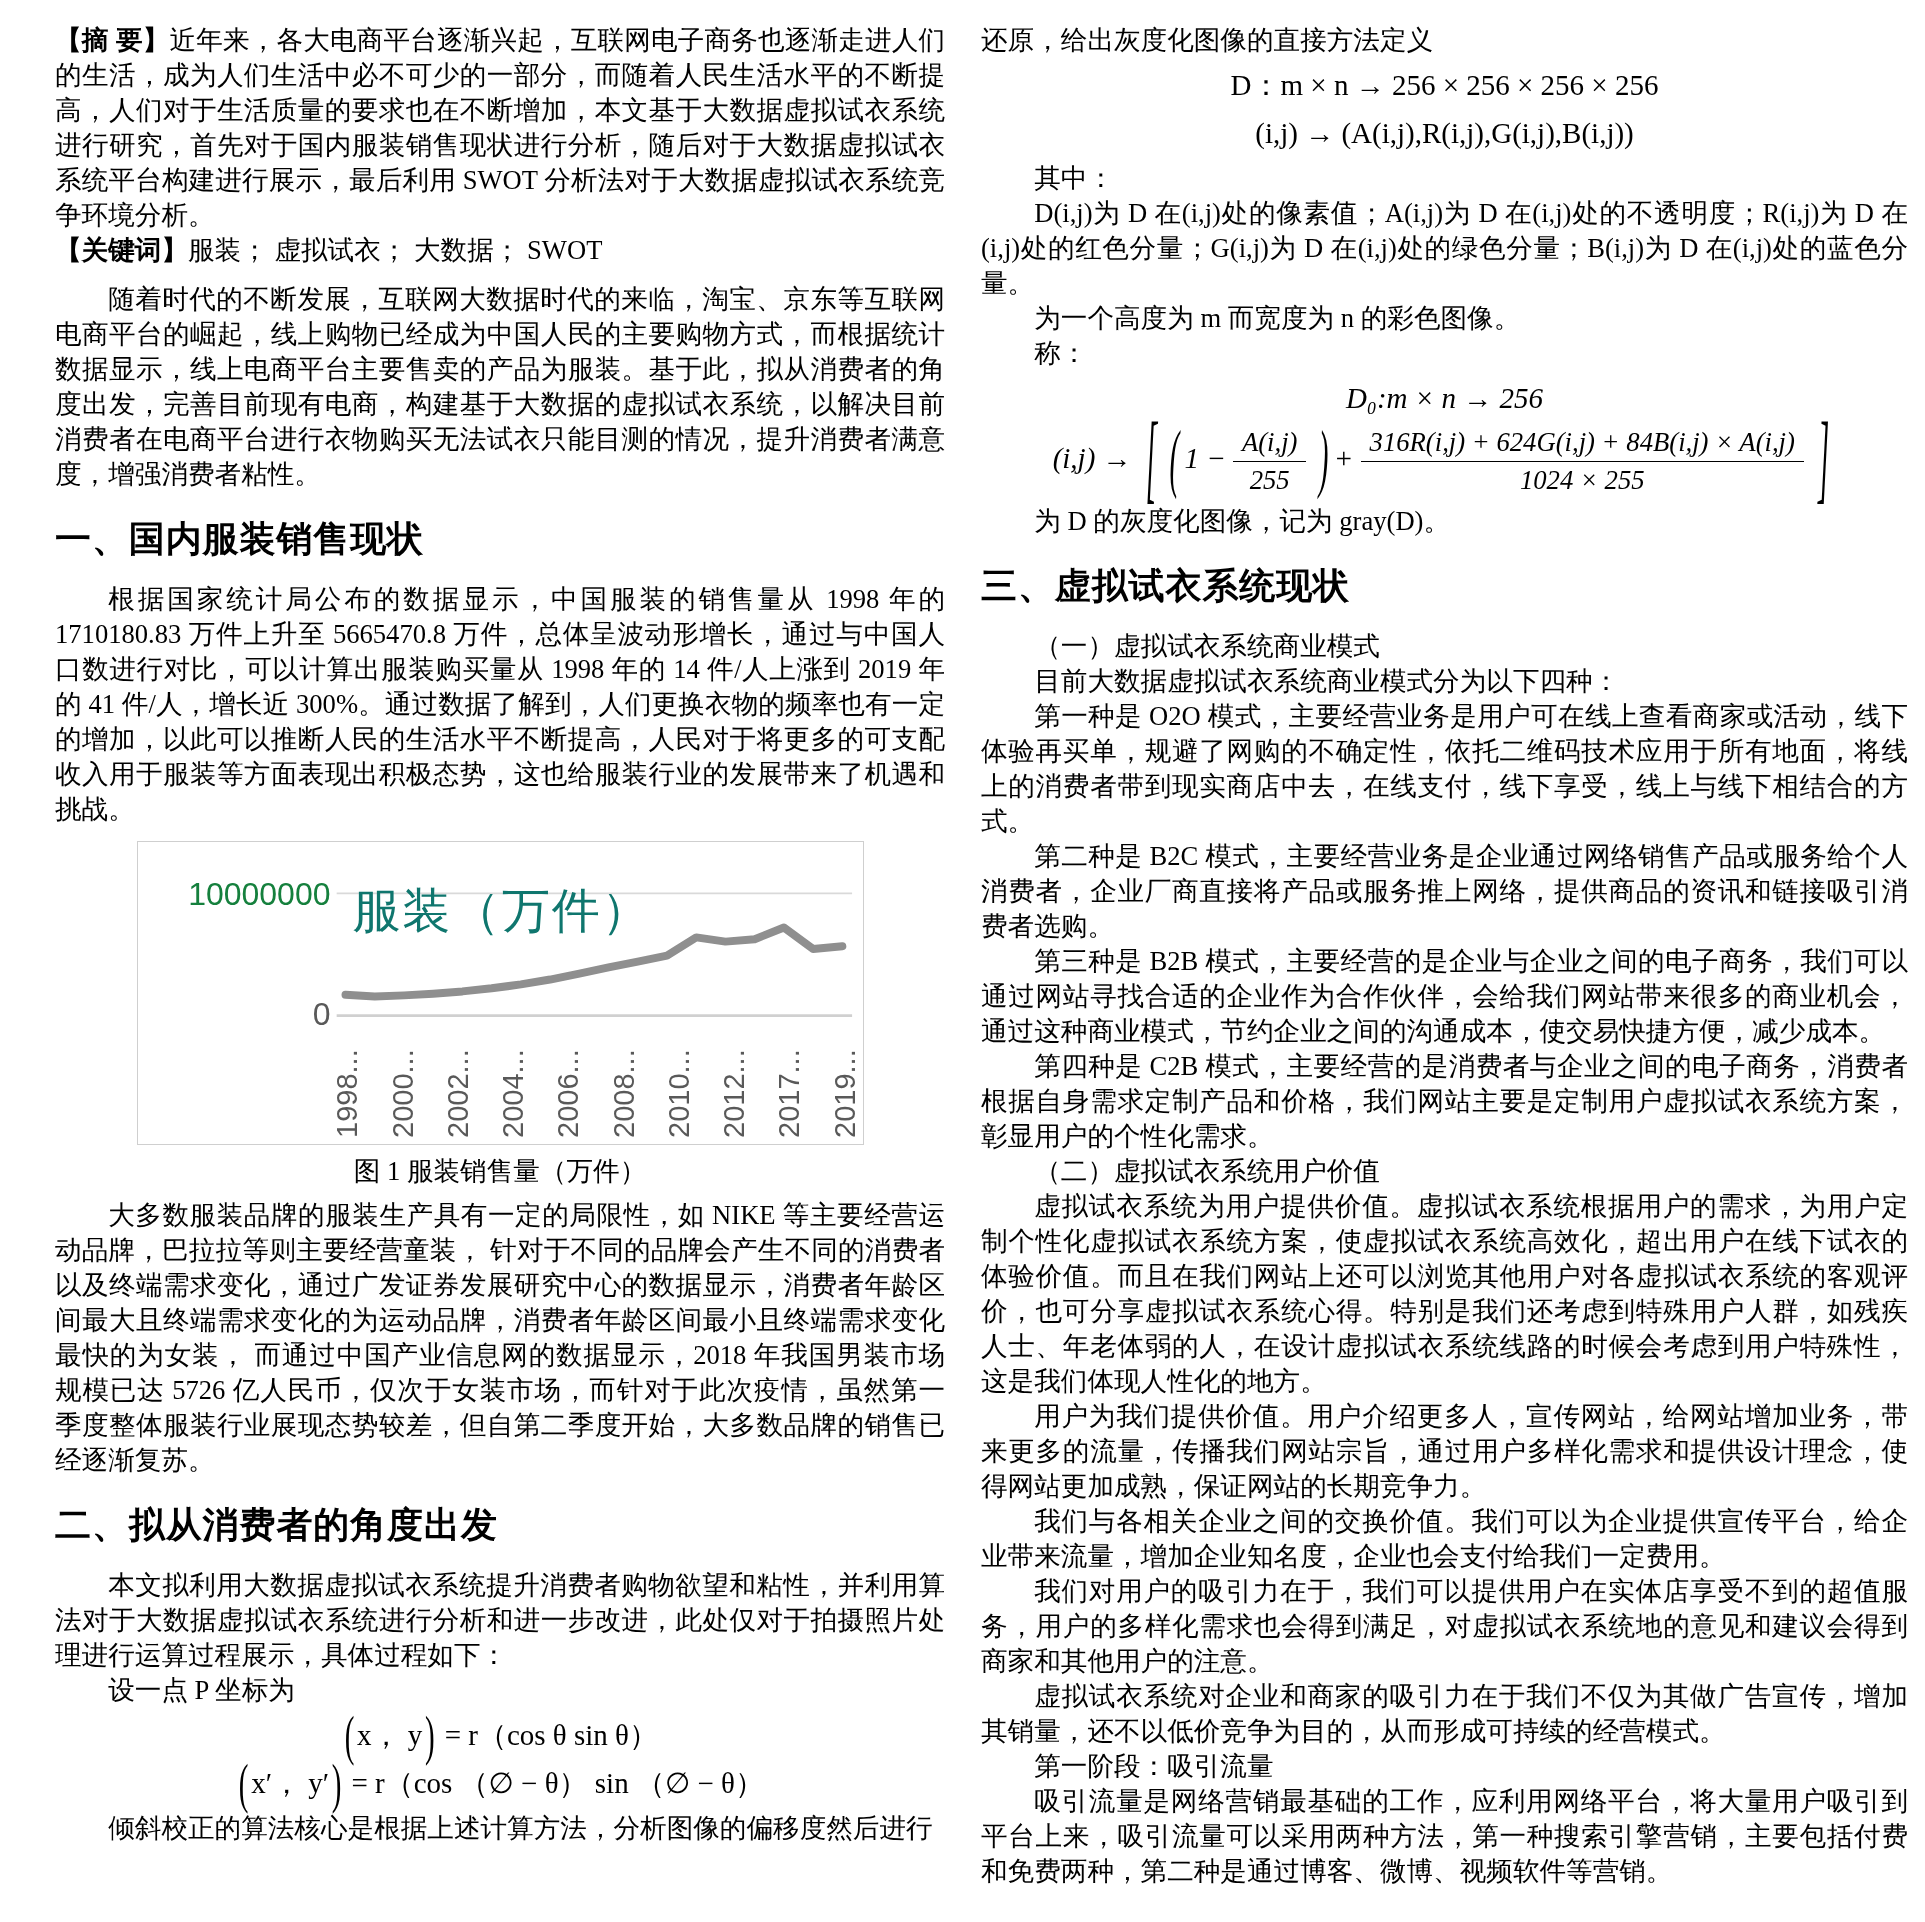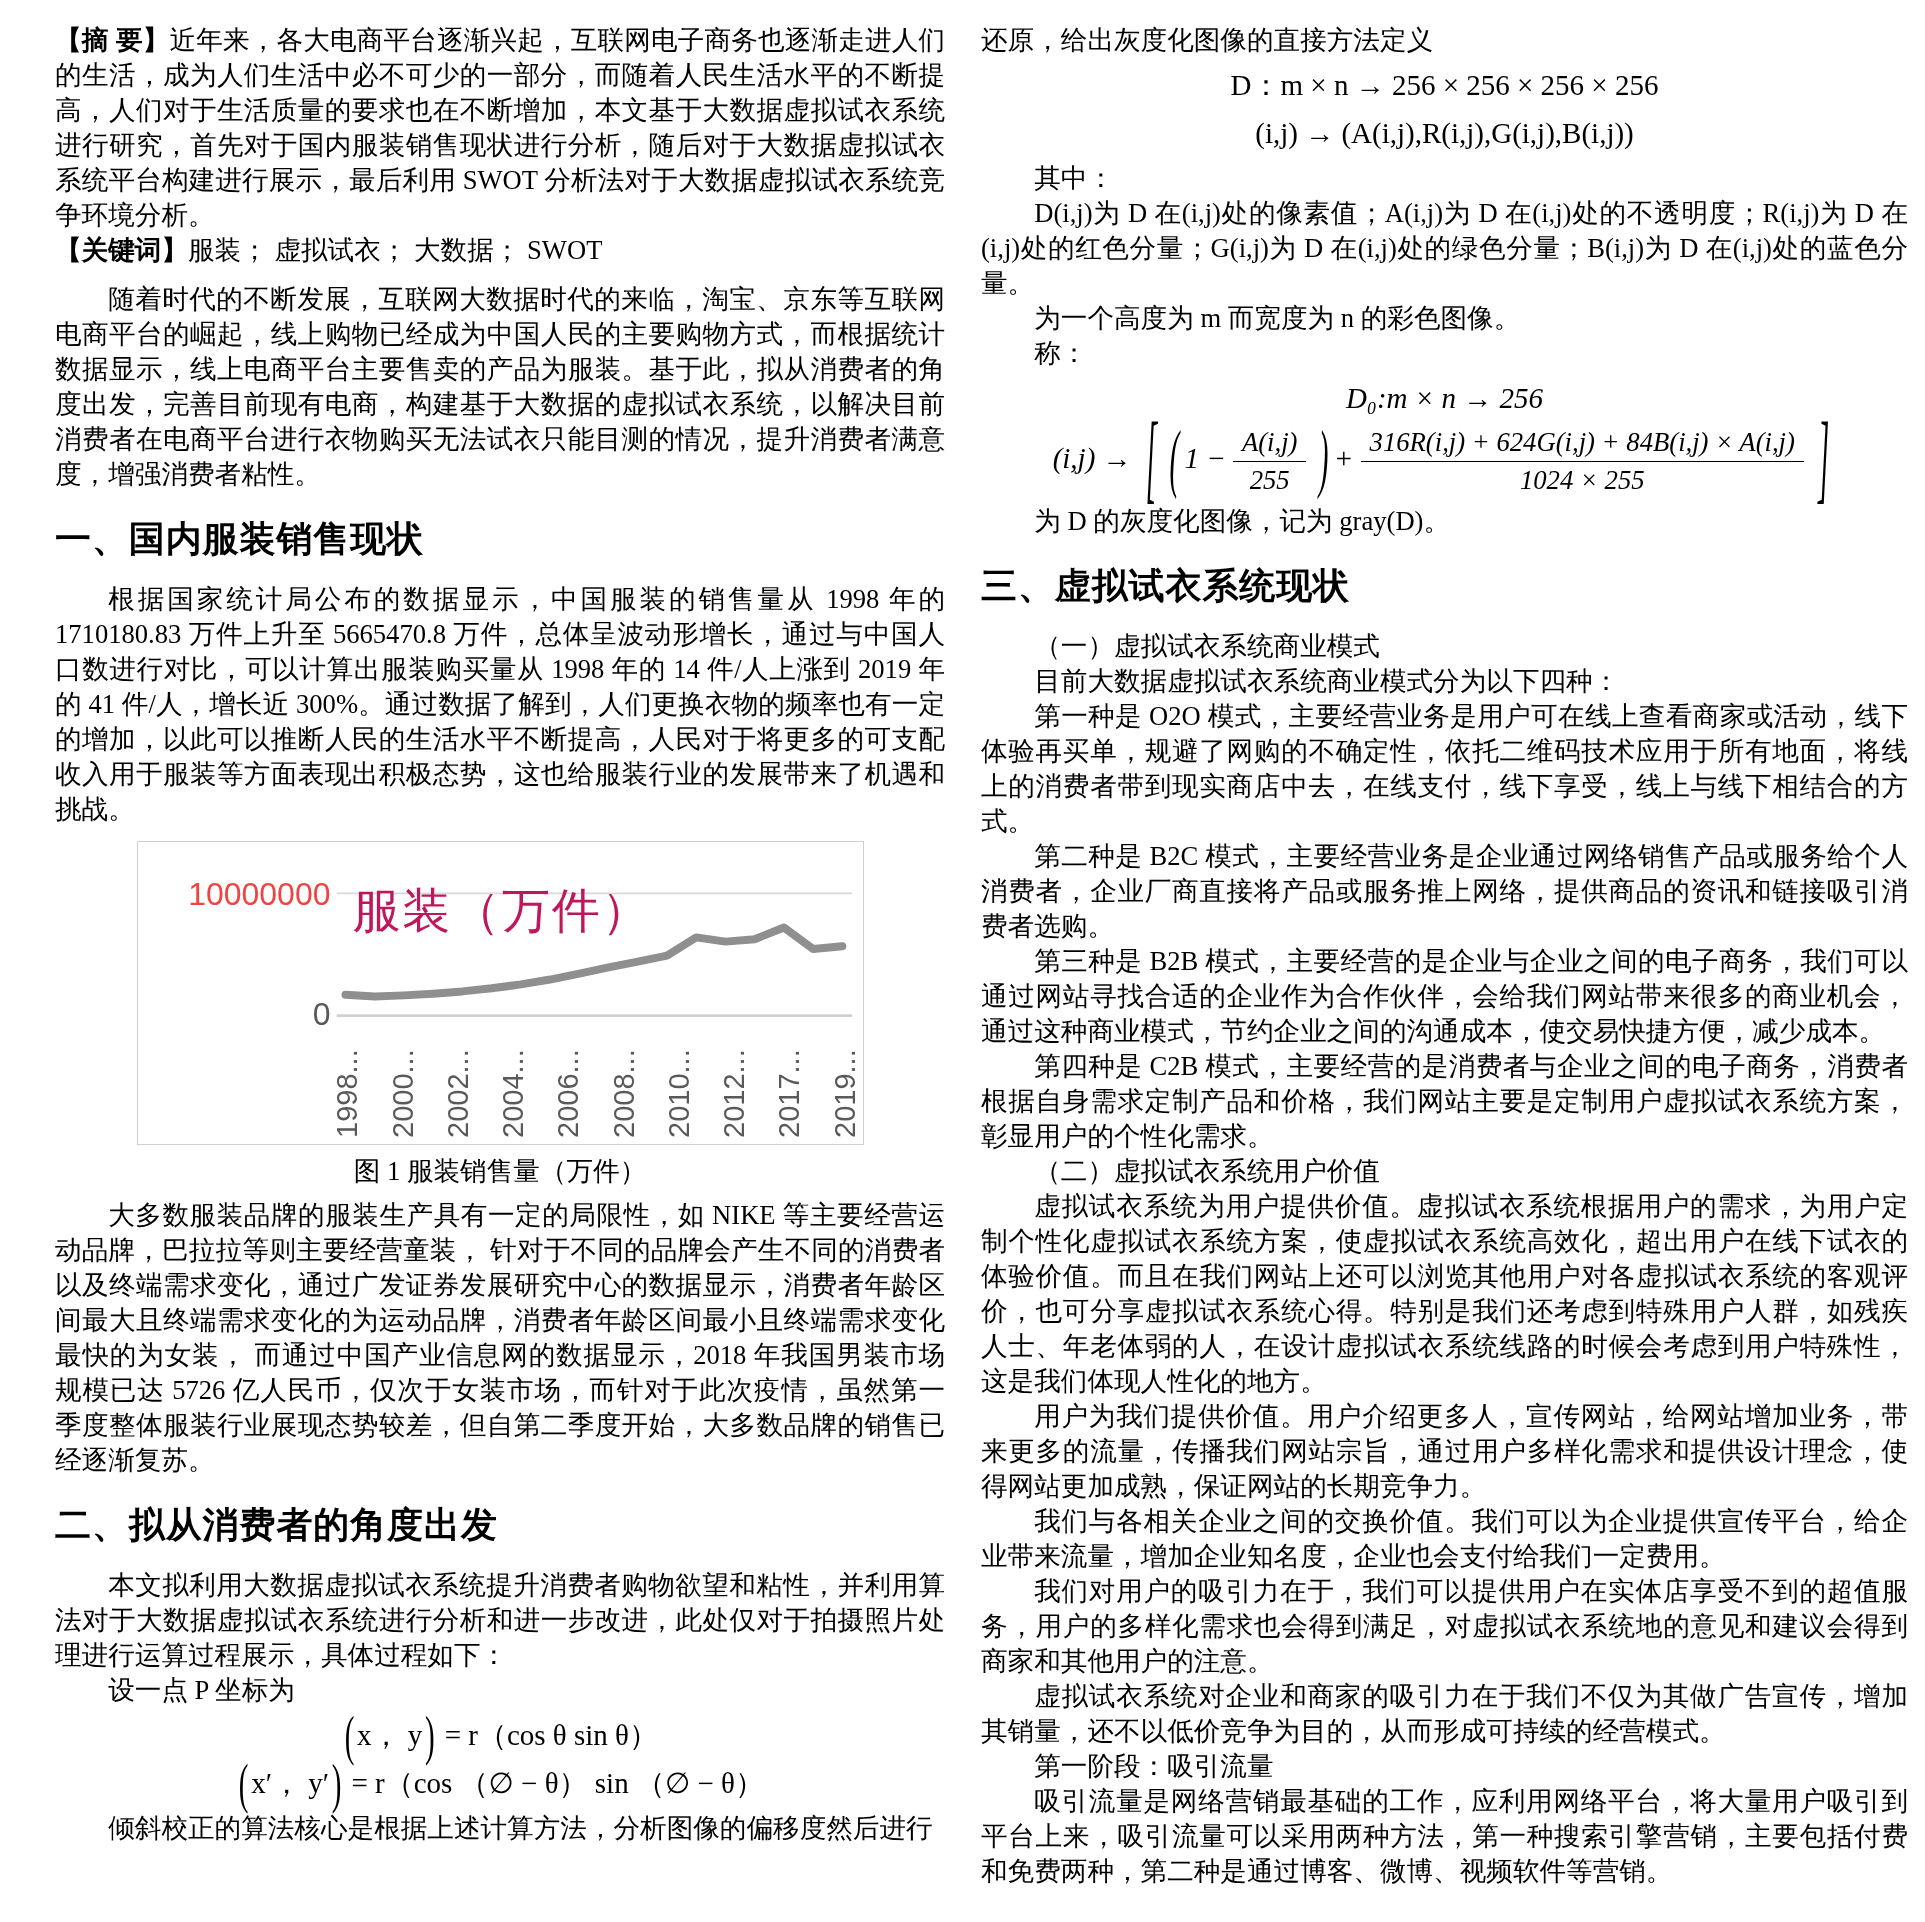--- a/index.html
+++ b/index.html
@@ -61,22 +61,22 @@
 
     <h2>一、国内服装销售现状</h2>
     <p class="ind">根据国家统计局公布的数据显示，中国服装的销售量从 1998 年的 1710180.83 万件上升至 5665470.8 万件，总体呈波动形增长，通过与中国人口数进行对比，可以计算出服装购买量从 1998 年的 14 件/人上涨到 2019 年的 41 件/人，增长近 300%。通过数据了解到，人们更换衣物的频率也有一定的增加，以此可以推断人民的生活水平不断提高，人民对于将更多的可支配收入用于服装等方面表现出积极态势，这也给服装行业的发展带来了机遇和挑战。</p>
 
     <div class="fig">
       <svg width="725" height="302" viewBox="0 0 818 341">
         <line id="gridline-top" x1="224" y1="58" x2="806" y2="58" stroke-width="2" stroke="#d9d9d9"></line>
         <line id="gridline-zero" x1="224" y1="196" x2="806" y2="196" stroke-width="3" stroke="#d0d0d0"></line>
         <polyline id="sales-line" fill="none" stroke-width="9" stroke-linejoin="round" stroke-linecap="round" points="234.0,172.4 267.0,174.5 300.0,173.2 333.0,171.3 366.0,168.7 399.0,165.2 432.0,160.8 465.0,155.3 498.0,148.7 531.0,141.5 564.0,135.0 597.0,128.4 630.0,107.7 663.0,112.5 696.0,109.8 729.0,96.6 762.0,120.8 795.0,117.8" stroke="#8f8f8f"></polyline>
       </svg>
-      <div class="chart-title" style="color: #be185d;">服装（万件）</div>
-      <div class="ylab" style="top: 34px; color: #ef4444;">10000000</div>
+      <div class="chart-title" style="color: #0f766e;">服装（万件）</div>
+      <div class="ylab" style="top: 34px; color: #15803d;">10000000</div>
       <div class="ylab" style="top: 154px; color: rgb(89, 89, 89);">0</div>
       <div id="xticks">
           <div class="xtick" style="left: 193px; top: 296px; color: rgb(89, 89, 89);">1998...</div>
           <div class="xtick" style="left: 249px; top: 296px; color: rgb(89, 89, 89);">2000...</div>
           <div class="xtick" style="left: 304px; top: 296px; color: rgb(89, 89, 89);">2002...</div>
           <div class="xtick" style="left: 359px; top: 296px; color: rgb(89, 89, 89);">2004...</div>
           <div class="xtick" style="left: 414px; top: 296px; color: rgb(89, 89, 89);">2006...</div>
           <div class="xtick" style="left: 470px; top: 296px; color: rgb(89, 89, 89);">2008...</div>
           <div class="xtick" style="left: 525px; top: 296px; color: rgb(89, 89, 89);">2010...</div>
           <div class="xtick" style="left: 580px; top: 296px; color: rgb(89, 89, 89);">2012...</div>

